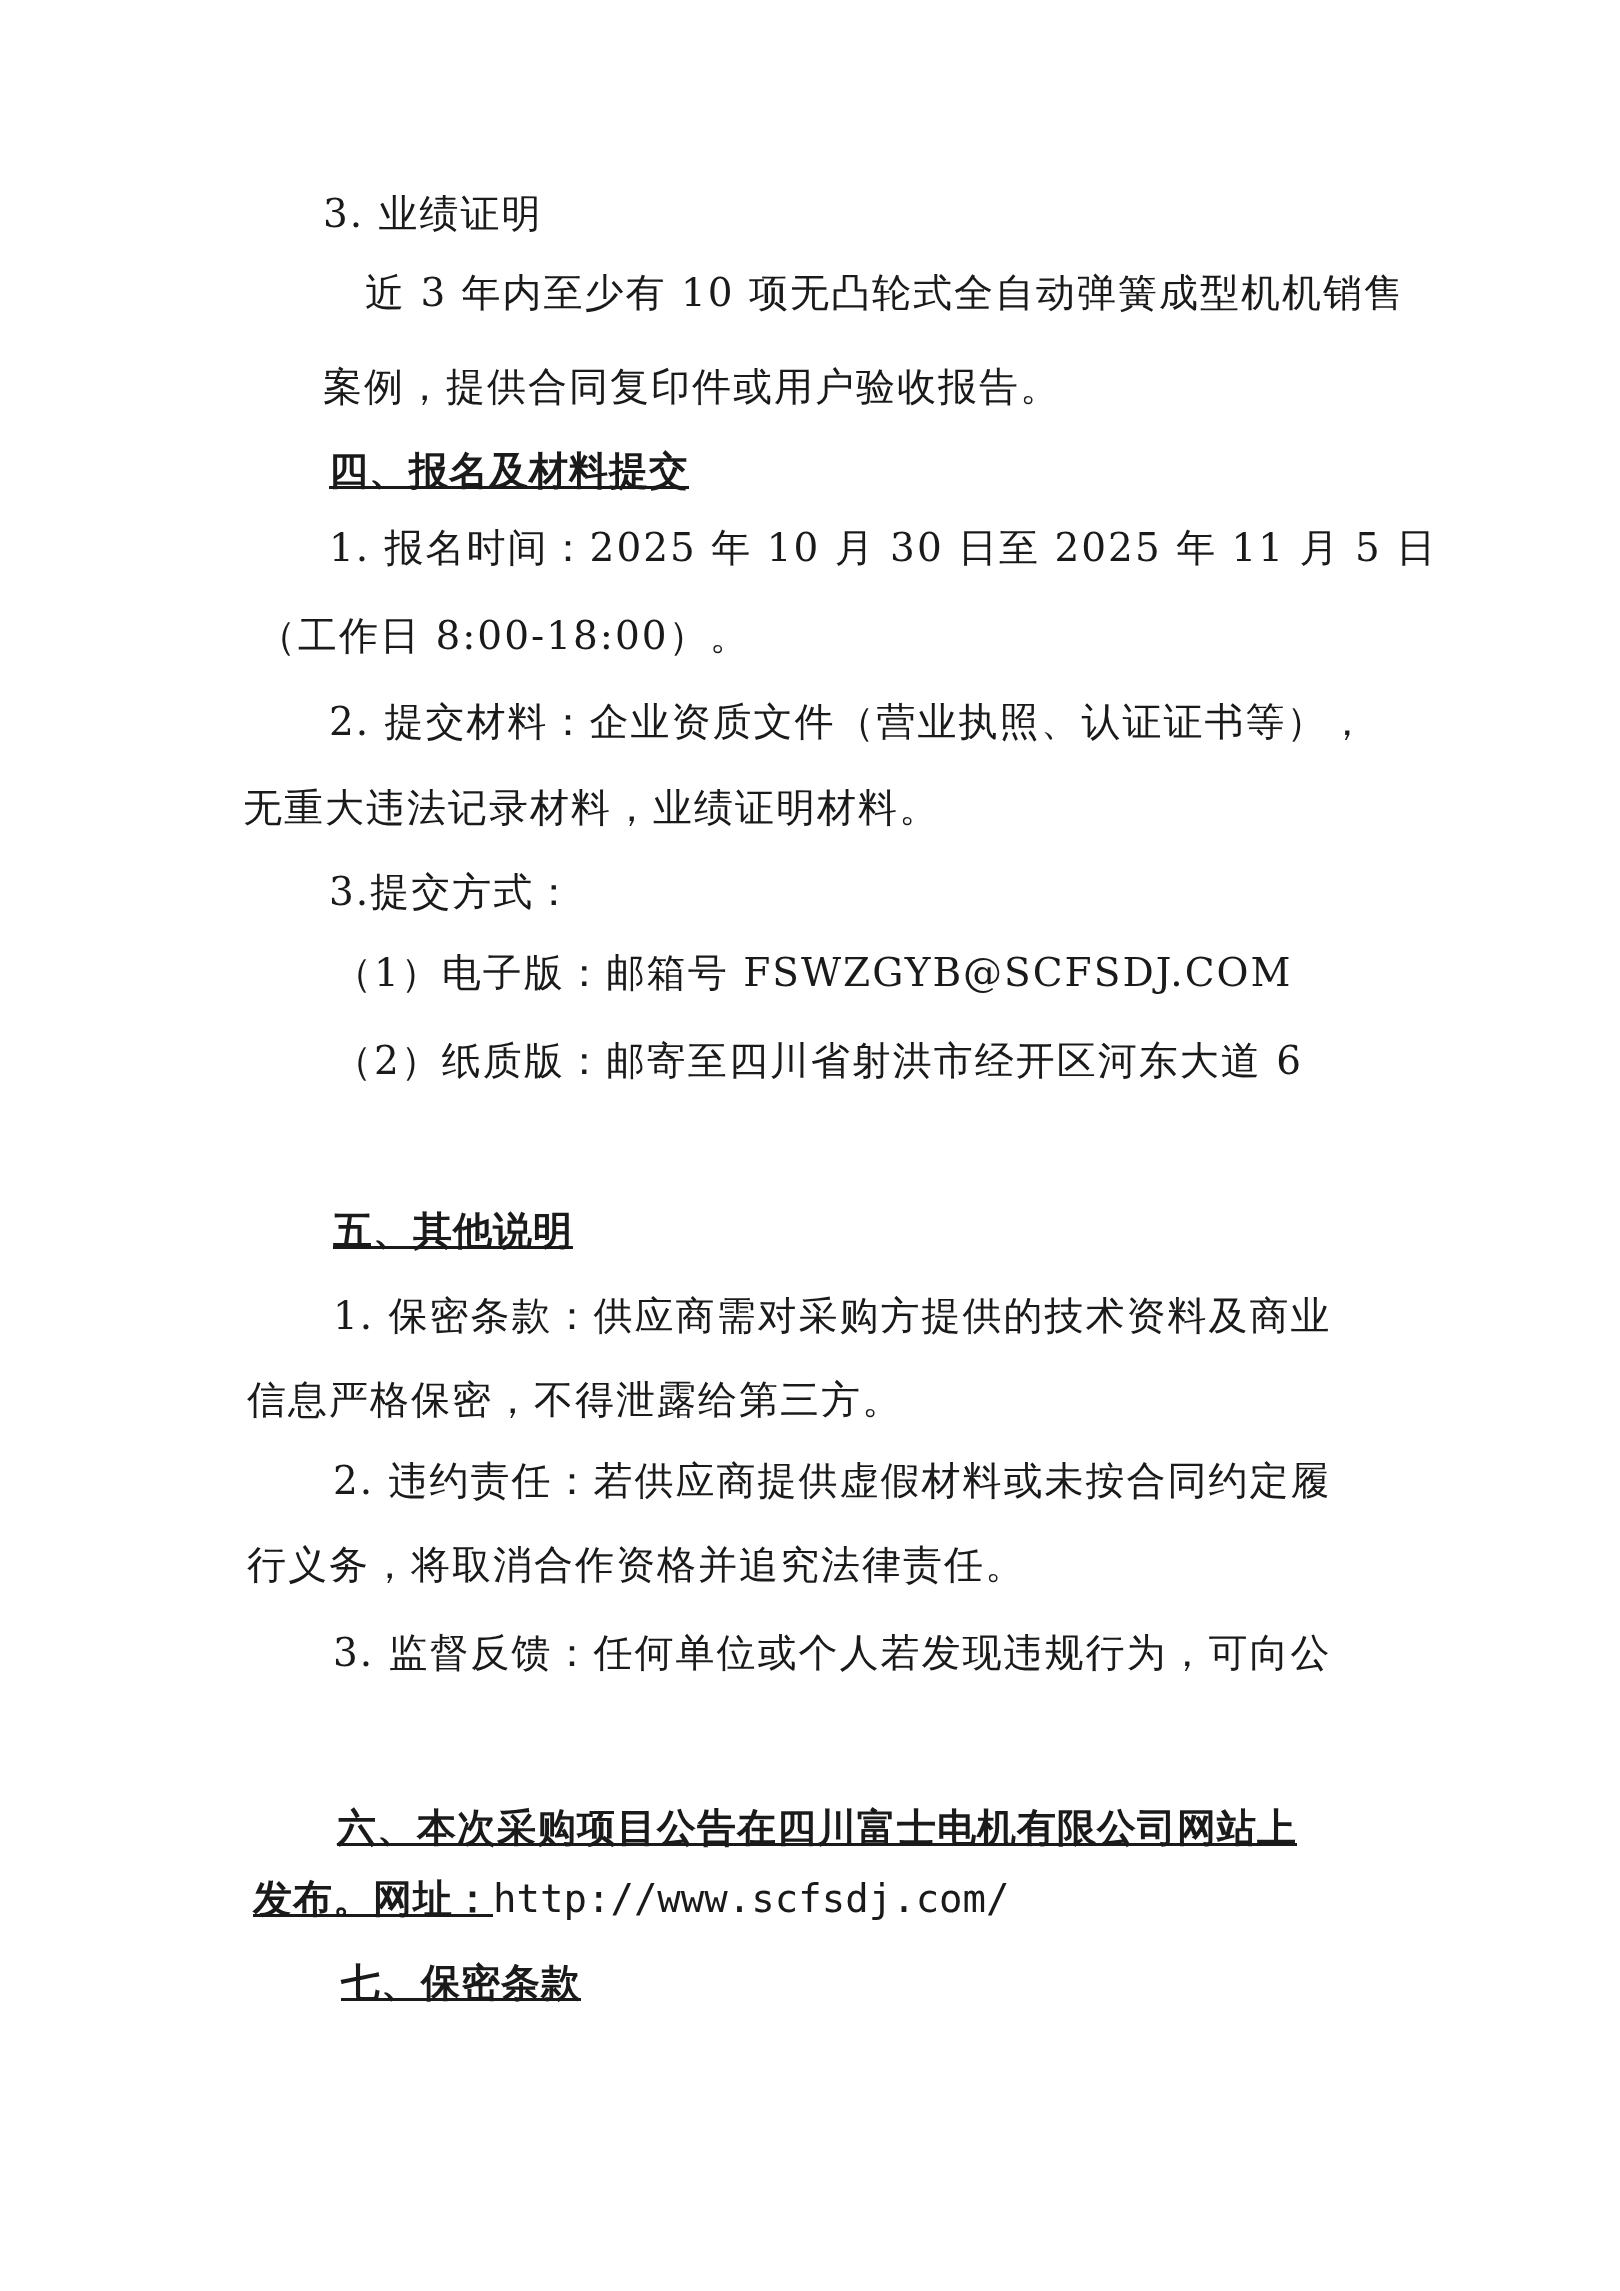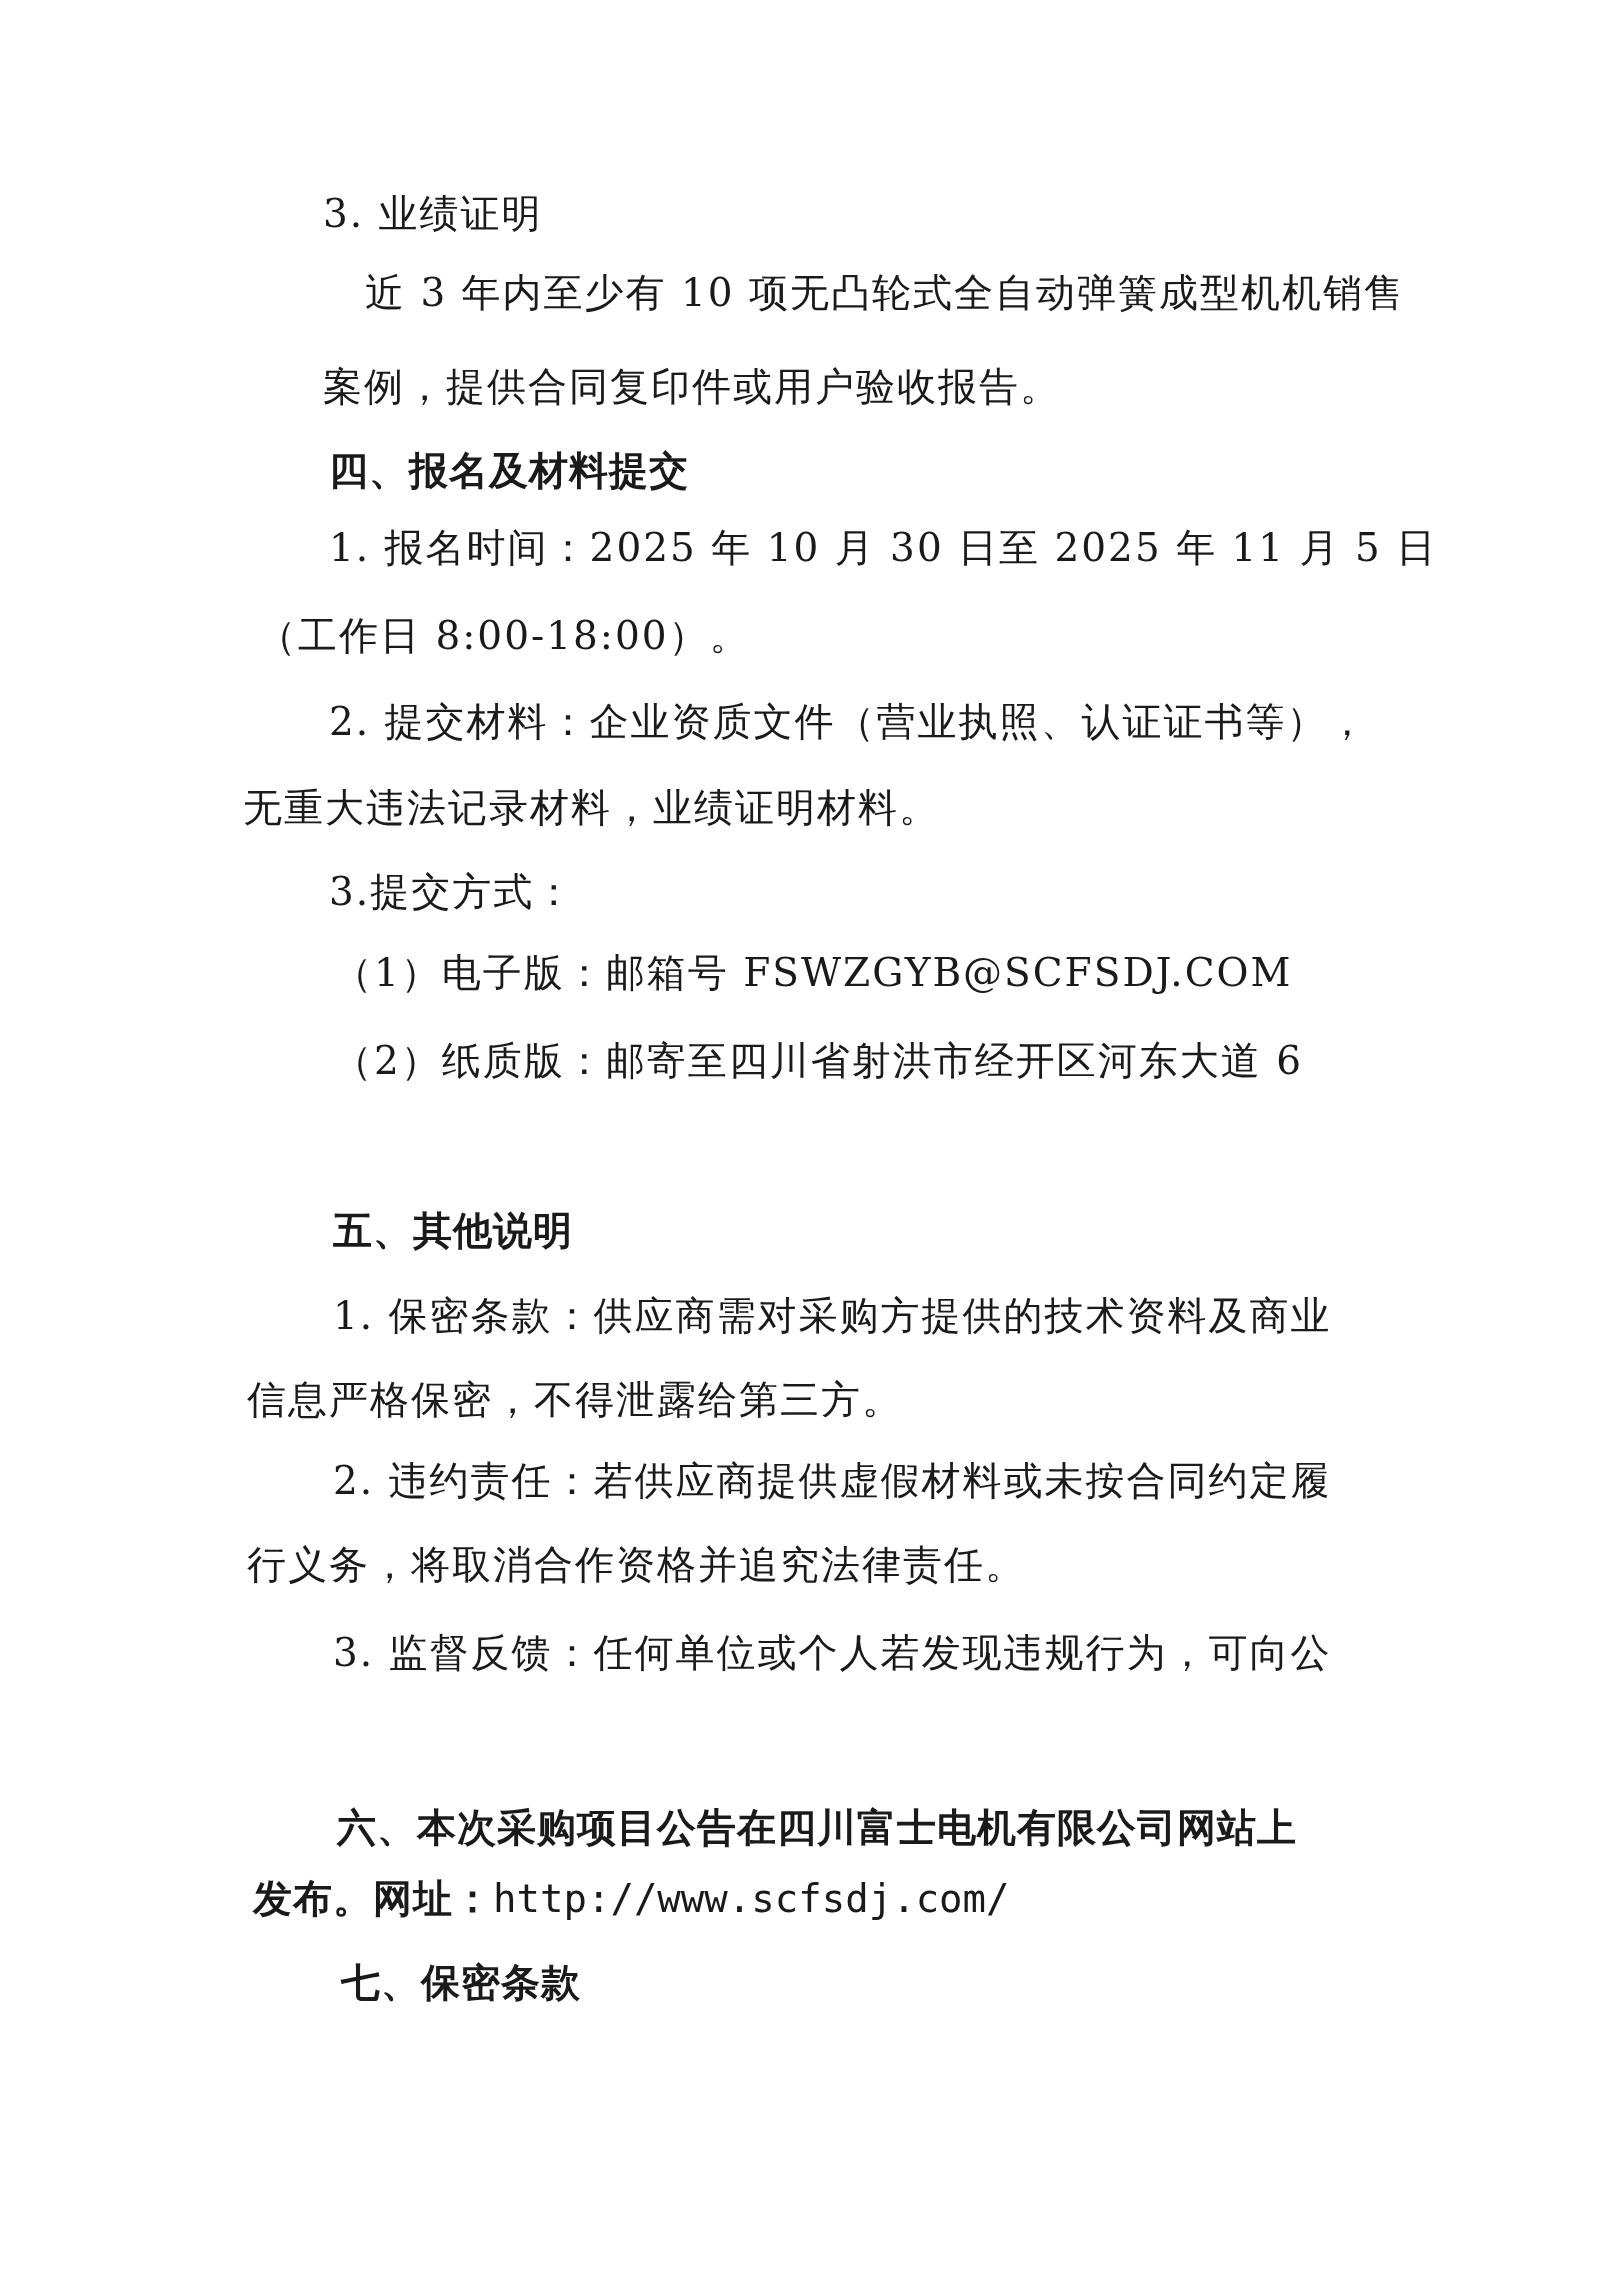--- a/index.html
+++ b/index.html
@@ -1,21 +1,21 @@
 <!DOCTYPE html>
 <html><head>
 <meta charset="utf-8">
 <style>
   html, body { margin: 0; padding: 0; background: #ffffff; }
   body { width: 1620px; height: 2292px; position: relative; overflow: hidden;
          font-family: "DejaVu Serif", "Liberation Serif", serif; color: #1a1a1a; }
   .page { position: absolute; left: 0; top: 0; width: 1620px; height: 2124px; }
   .line { position: absolute; white-space: nowrap; font-size: 39px; line-height: 55px;
           height: 55px; letter-spacing: 2px; }
-  .heading { font-family: "DejaVu Sans", "Liberation Sans", sans-serif; font-weight: bold; letter-spacing: 1px; }
+  .heading { font-family: "DejaVu Sans", "Liberation Sans", sans-serif; font-weight: bold; letter-spacing: 1px; text-decoration: underline; }
   .mono { font-family: "DejaVu Sans Mono", "Liberation Mono", monospace; letter-spacing: 0; }
 </style>
 </head>
 <body>
 
 <div class="page">
   <div class="line" style="left:323px;top:186px;">3. 业绩证明</div>
   <div class="line" style="left:365px;top:265px;">近 3 年内至少有 10 项无凸轮式全自动弹簧成型机机销售</div>
   <div class="line" style="left:323px;top:359px;">案例，提供合同复印件或用户验收报告。</div>
   <div class="line heading" style="left:329px;top:443px;">四、报名及材料提交</div>

